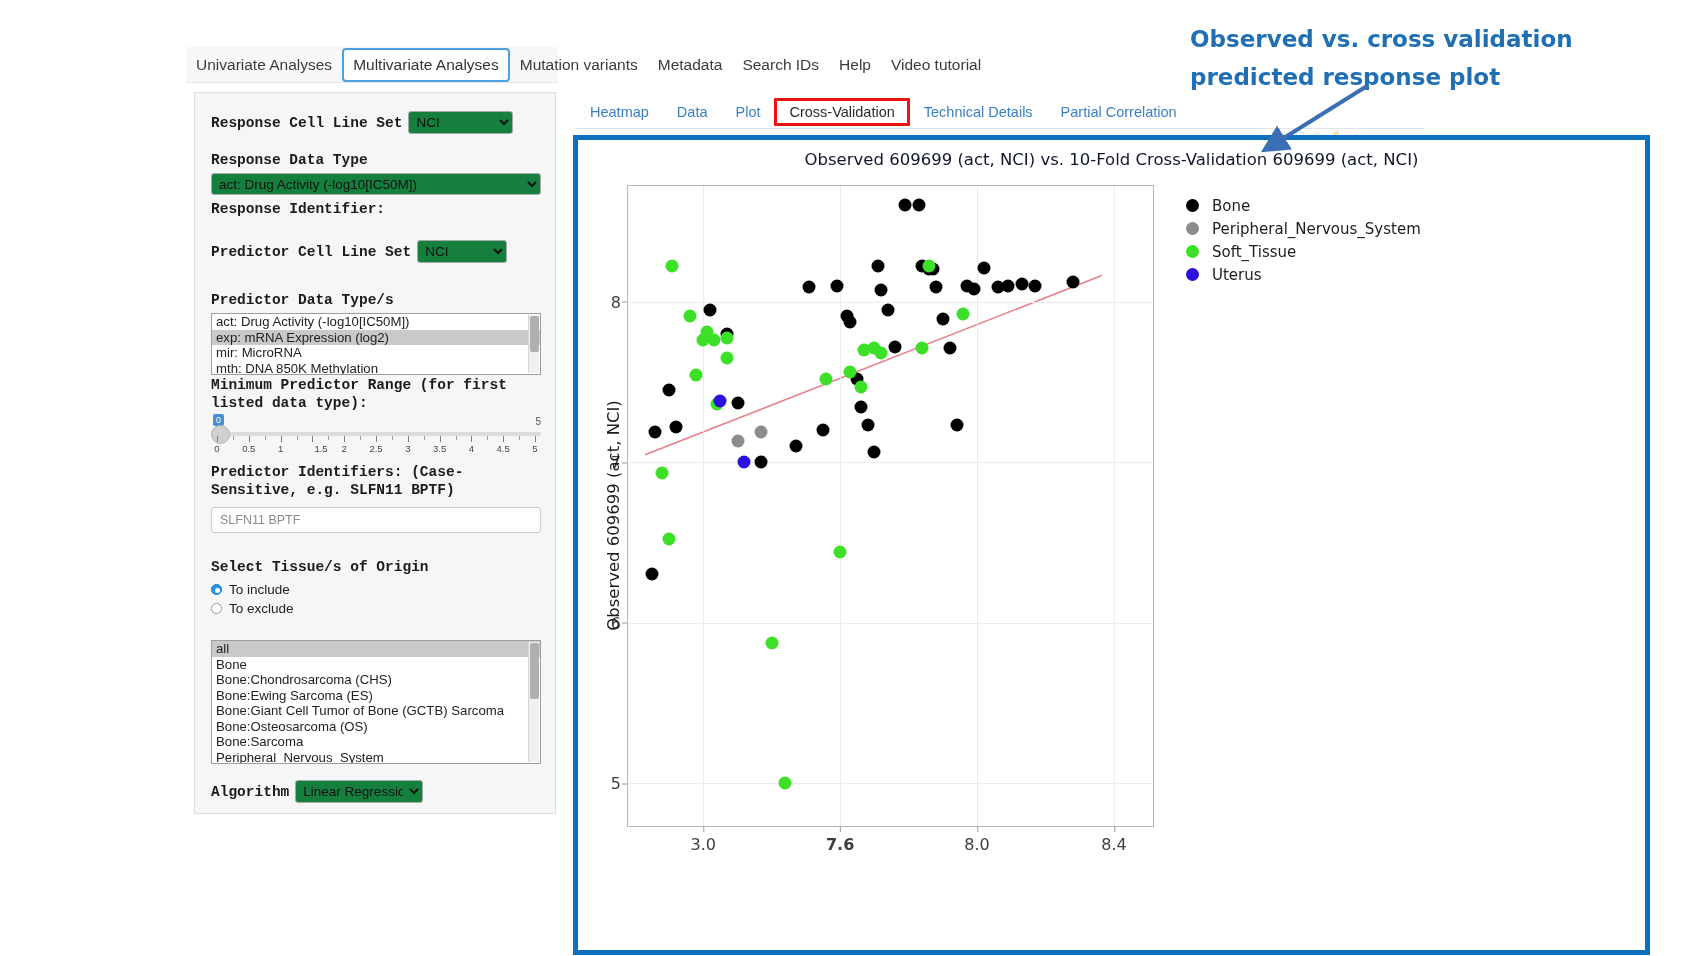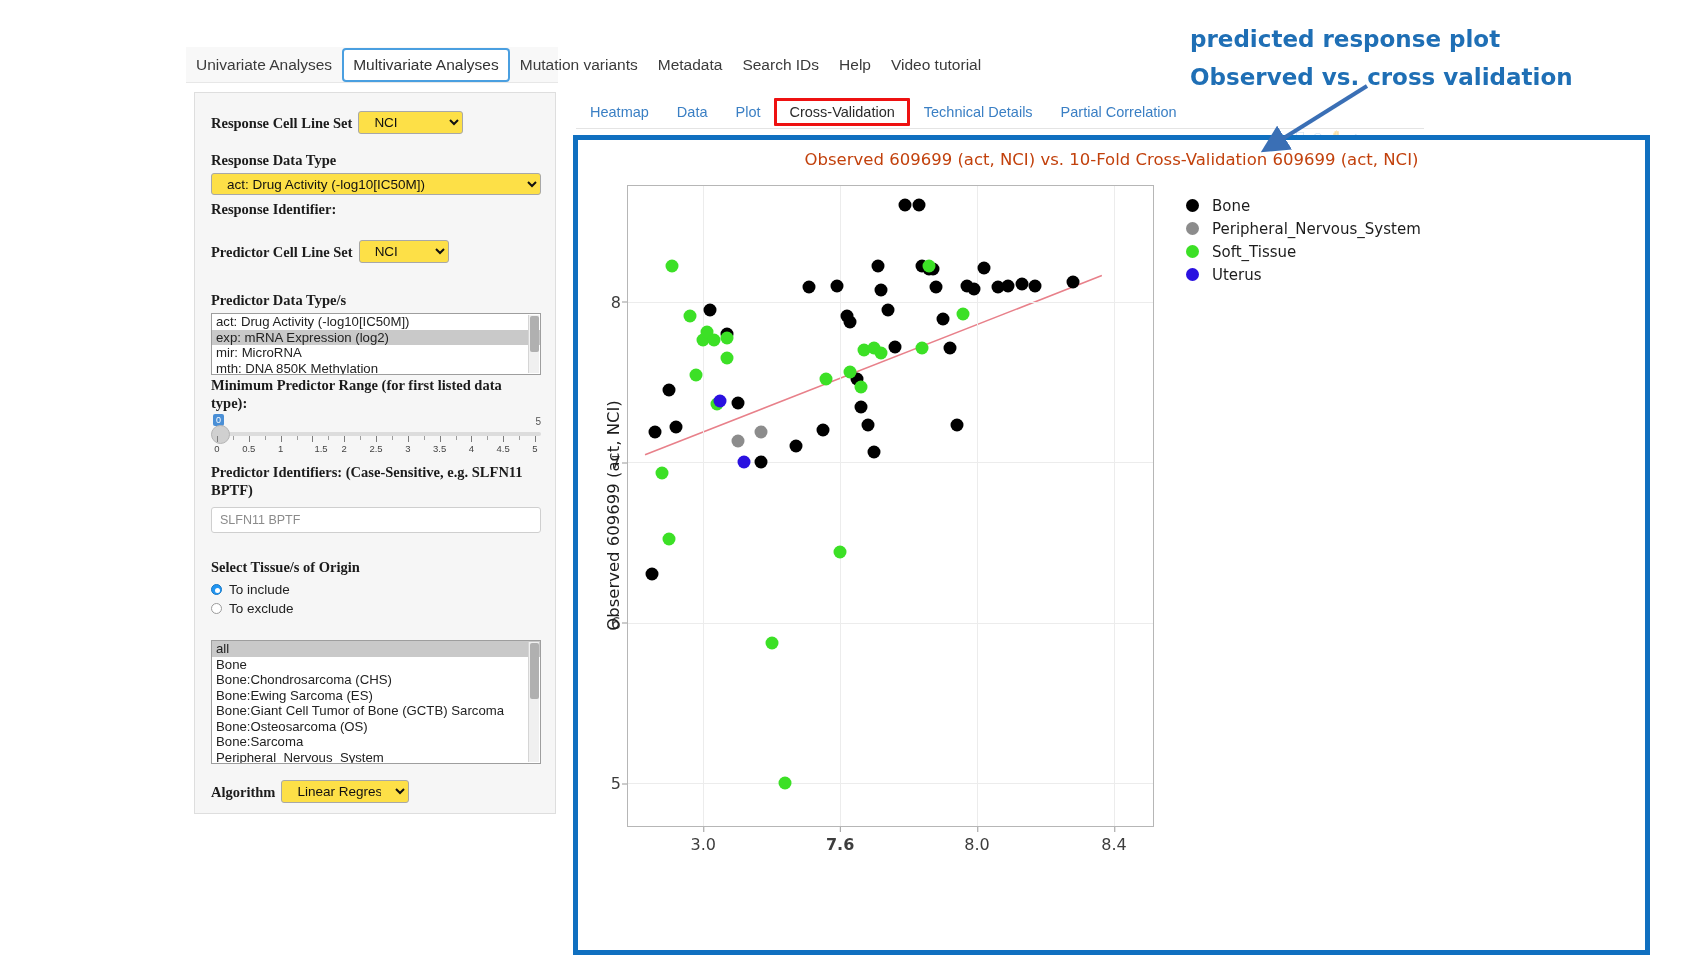--- a/index.html
+++ b/index.html
@@ -31,29 +31,29 @@
   }
 
   
   .sidepanel {
     position: absolute; left: 194px; top: 92px; width: 362px; height: 722px;
     background: #f6f6f6; border: 1px solid #dedede;
   }
   .sp-inner { padding: 14px 16px 10px 16px; }
   .lbl {
     font-size: 14.5px; font-weight: bold; color: #1b1b1b;
-    font-family: Liberation Serif, serif; line-height: 18px;
+    font-family: Liberation Mono, monospace; line-height: 18px;
   }
   .lbl-inline { display: inline-block; vertical-align: middle; margin-right: 6px; }
   .row-inline { display: flex; align-items: center; }
 
   select.sel {
     font-family: "Liberation Sans", sans-serif; font-size: 13.5px;
-    height: 23px; border: 1px solid #a8a8a8; background: #fde047; color: #111;
-    border-radius: 3px; padding: 1px 11px;
+    height: 23px; border: 1px solid #a8a8a8; background: #15803d; color: #111;
+    border-radius: 3px; padding: 1px 3px;
   }
   select.sel-wide { width: 330px; height: 22px; }
   select.sel-sm { width: 90px; }
   select.sel-md { width: 105px; }
   select.sel-alg { width: 128px; }
 
   input.txt {
     width: 330px; height: 26px; border: 1px solid #cfcfcf; background: #fff;
     font-size: 12.5px; color: #555; padding: 2px 8px; border-radius: 3px;
     font-family: "Liberation Sans", sans-serif;
@@ -133,21 +133,21 @@
   }
   .ghost-toolbar span { font-size: 11px; color: #5f9ad0; }
 
   .plotframe {
     position: absolute; left: 573px; top: 135px; width: 1077px; height: 820px;
     border: 5px solid #1070c0; background: #ffffff;
   }
 
   .plot-title {
     position: absolute; left: 0; top: 9px; width: 100%; text-align: center;
-    font-size: 16.5px; color: #c2410c; font-family: "DejaVu Sans", sans-serif;
+    font-size: 16.5px; color: #0f172a; font-family: "DejaVu Sans", sans-serif;
     line-height: 21px;
   }
   .plot-sub {
     position: absolute; left: 0; top: 30px; width: 100%; text-align: center;
     font-size: 16.5px; color: #1c1c1c; font-family: "DejaVu Sans", sans-serif;
     line-height: 21px;
   }
 
   .axes {
     position: absolute; left: 49px; top: 45px; width: 527px; height: 642px;
@@ -463,22 +463,22 @@
       </div>
       <div class="legend-row">
         <span class="legend-dot" id="lg3" style="background: rgb(42, 17, 224);"></span>
         <span class="legend-txt">Uterus</span>
       </div>
     </div>
 
   </div>
 
   <div class="annot">
+    <div>Observed vs. cross validation</div>
     <div>predicted response plot</div>
-    <div>Observed vs. cross validation</div>
   </div>
   <svg class="annot-arrow" viewBox="0 0 120 80">
     <defs>
       <marker id="ah" markerWidth="7" markerHeight="7" refX="4" refY="3.5" orient="auto">
         <polygon points="0 0, 7 3.5, 0 7" fill="#3a6fb5"></polygon>
       </marker>
     </defs>
     <line x1="112" y1="6" x2="16" y2="66" stroke="#3a6fb5" stroke-width="4" marker-end="url(#ah)"></line>
   </svg>
 

